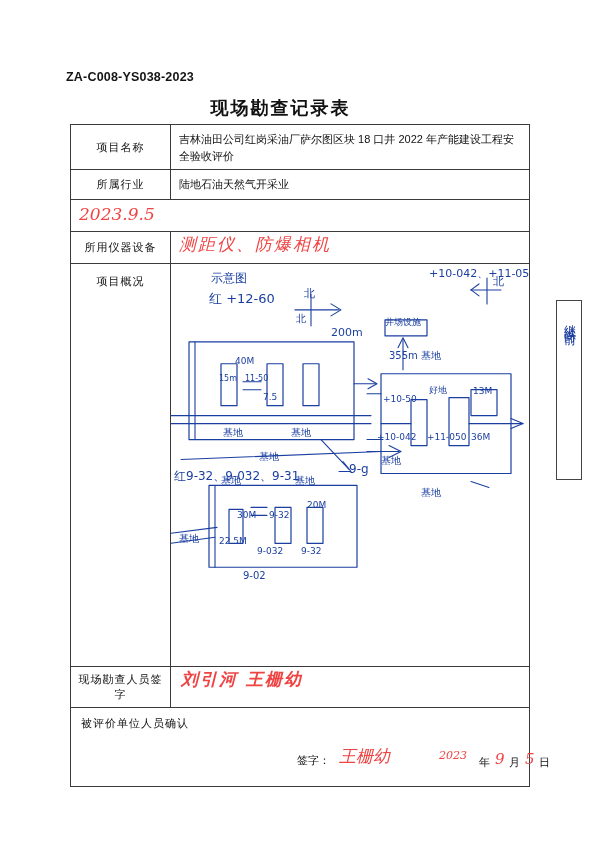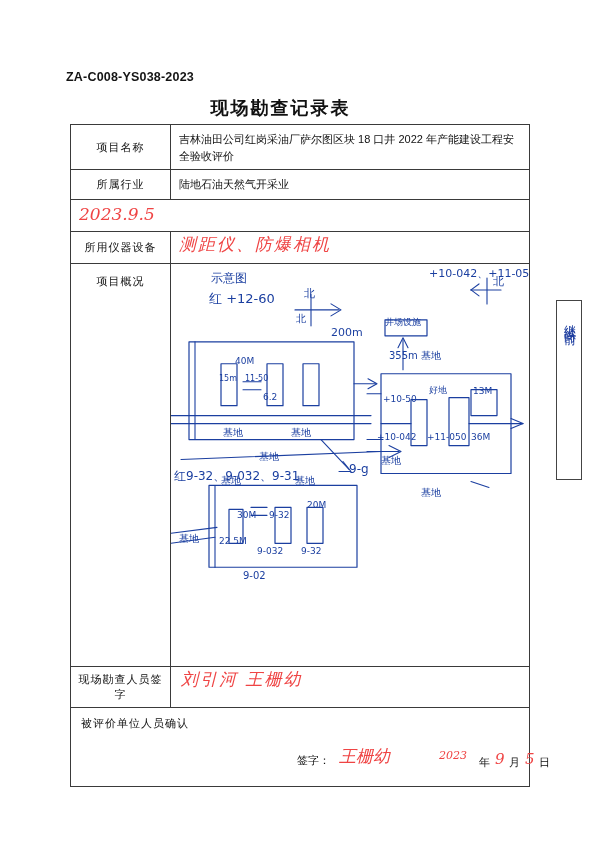--- a/index.html
+++ b/index.html
@@ -250,21 +250,21 @@
         <span class="hand" style="left:6px; top:26px; font-size:13px;margin-left:32px;">红 +12-60</span>
         <span class="hand" style="left:133px; top:22px; font-size:11px;">北</span>
         <span class="hand" style="left:125px; top:48px; font-size:10px;">北</span>
         <span class="hand" style="left:322px; top:10px; font-size:11px;">北</span>
         <span class="hand" style="left:160px; top:62px; font-size:11px;text-align:center;">200m</span>
         <span class="hand" style="left:214px; top:52px; font-size:9px;">井场设施</span>
         <span class="hand" style="left:218px; top:78px; font-size:10px;margin-top:7px;">355m 基地</span>
         <span class="hand" style="left:64px; top:92px; font-size:9px;">40M</span>
         <span class="hand" style="left:48px; top:110px; font-size:8px;">15m</span>
         <span class="hand" style="left:74px; top:110px; font-size:8px;">11-50</span>
-        <span class="hand" style="left:92px; top:128px; font-size:9px;">6.2</span>
+        <span class="hand" style="left:92px; top:128px; font-size:9px;">7.5</span>
         <span class="hand" style="left:52px; top:162px; font-size:10px;">基地</span>
         <span class="hand" style="left:120px; top:162px; font-size:10px;">基地</span>
         <span class="hand" style="left:88px; top:186px; font-size:10px;">基地</span>
         <span class="hand" style="left:3px; top:204px; font-size:12px;">红9-32、9-032、9-31</span>
         <span class="hand" style="left:178px; top:198px; font-size:12px;">9-g</span>
         <span class="hand" style="left:210px; top:190px; font-size:10px;">基地</span>
         <span class="hand" style="left:50px; top:210px; font-size:10px;">基地</span>
         <span class="hand" style="left:124px; top:210px; font-size:10px;">基地</span>
         <span class="hand" style="left:66px; top:246px; font-size:9px;">30M</span>
         <span class="hand" style="left:98px; top:246px; font-size:9px;">9-32</span>
@@ -279,21 +279,21 @@
         <span class="hand" style="left:256px; top:168px; font-size:9px;">+11-050</span>
         <span class="hand" style="left:258px; top:120px; font-size:9px;">好地</span>
         <span class="hand" style="left:302px; top:122px; font-size:9px;">13M</span>
         <span class="hand" style="left:300px; top:168px; font-size:9px;">36M</span>
         <span class="hand" style="left:250px; top:222px; font-size:10px;">基地</span>
       </div>
     </div>
 
     <div class="row row-sign">
       <div class="cell-label">现场勘查人员签字</div>
-      <div class="cell-value" style="position:relative;">
+      <div class="cell-value" style="position:relative;font-weight:bold;">
         <span class="sig" style="left:10px; top:0px; font-size:17px; letter-spacing:2px;">刘引河 王栅幼</span>
       </div>
     </div>
 
     <div class="row row-confirm">
       <div class="cell-label">被评价单位人员确认</div>
       <div class="cell-value" style="position:relative;">
         <span style="position:absolute; left:108px; top:44px; font-size:11px;">签字：</span>
         <span class="sig" style="left:150px; top:36px; font-size:17px;">王栅幼</span>
         <span class="sig" style="left:250px; top:40px; font-size:11px;">2023</span>

